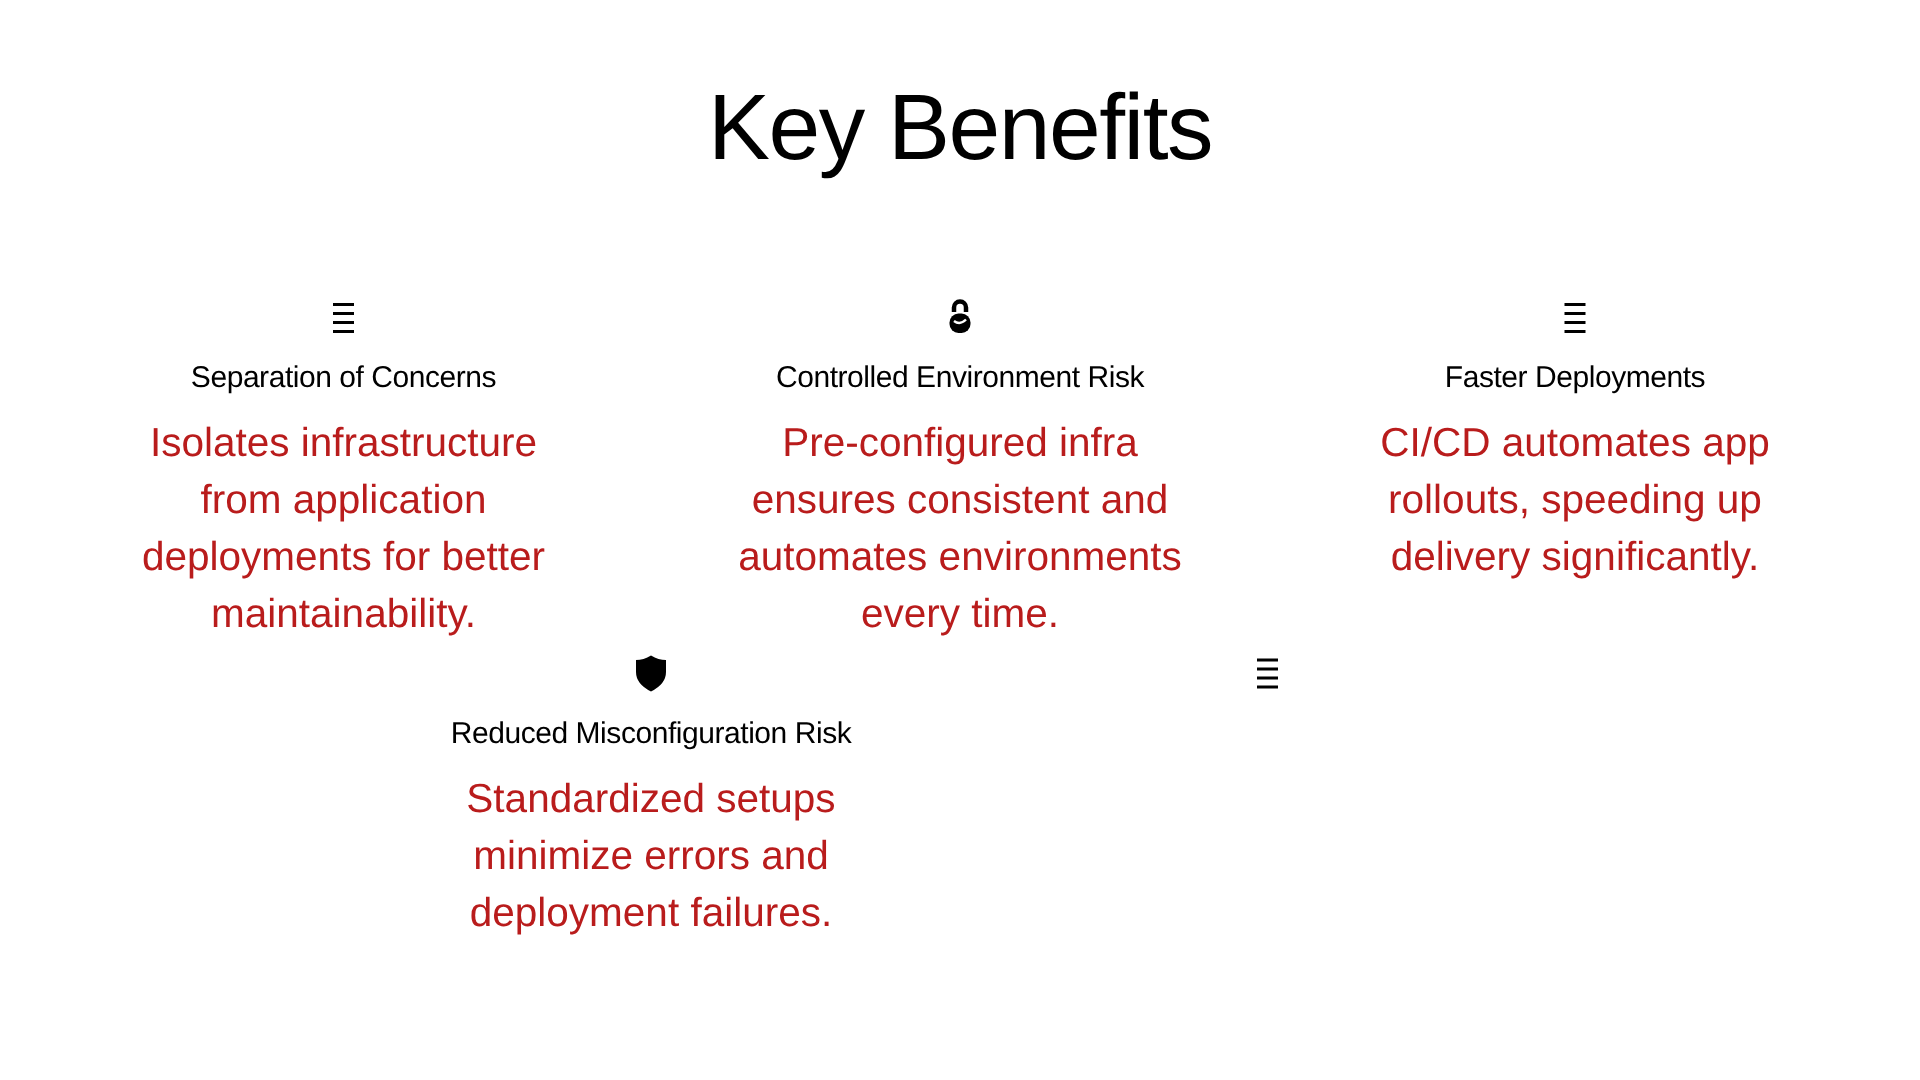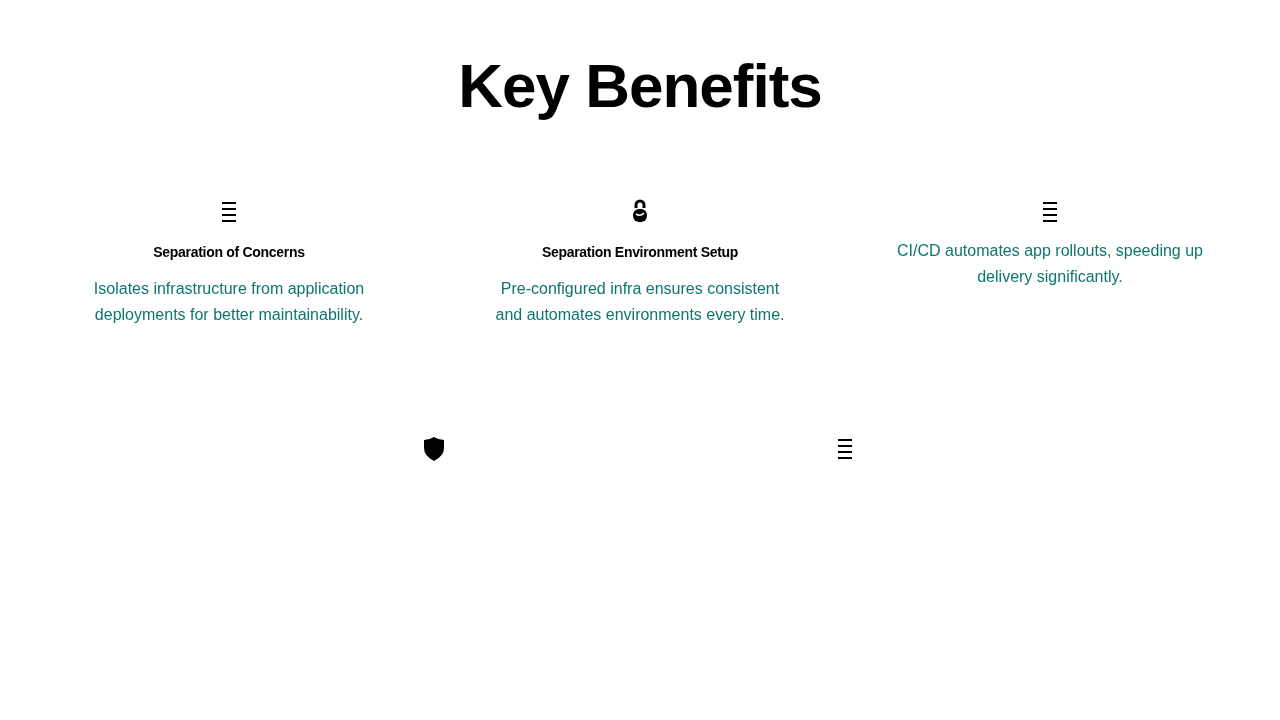--- a/index.html
+++ b/index.html
@@ -3,37 +3,37 @@
   <meta charset="utf-8">
   <style>
     html, body { margin: 0; padding: 0; }
     body {
       width: 1280px; height: 720px; background: #ffffff; color: #000000;
       font-family: "Liberation Sans", "DejaVu Sans", sans-serif;
       position: relative; overflow: hidden;
     }
     .title {
       position: absolute; left: 0; top: 50px; width: 1280px;
-      text-align: center; font-size: 62px; font-weight: 700; letter-spacing: -1px;
+      text-align: center; font-size: 62px; font-weight: 400; letter-spacing: -1px;
       line-height: 72px; margin: 0;
     }
     .card {
       position: absolute; width: 340px; text-align: center;
     }
     .icon {
       height: 28px; display: flex; justify-content: center; align-items: center;
     }
     .icon svg { display: block; }
     .card-title {
-      margin-top: 14px; font-size: 14px; font-weight: 700; letter-spacing: -0.3px;
+      margin-top: 14px; font-size: 20px; font-weight: 400; letter-spacing: -0.3px;
       line-height: 24px;
     }
     .card-desc {
-      margin: 12px auto 0; font-size: 16px; line-height: 26px; font-weight: 400;
-      color: #0f766e;
+      margin: 12px auto 0; font-size: 27px; line-height: 38px; font-weight: 400;
+      color: #b91c1c;
     }
   </style>
 </head>
 <body>
 
 <h1 class="title">Key Benefits</h1>
 
 <div class="card" style="left:59px; top:198px;">
   <div class="icon">
     <svg width="16" height="24" viewBox="0 0 16 24">
@@ -48,42 +48,45 @@
 </div>
 
 <div class="card" style="left:470px; top:198px;">
   <div class="icon">
     <svg width="18" height="26" viewBox="0 0 18 26">
       <path d="M5 9 V6 a4 4 0 0 1 8 0 V9" fill="none" stroke="#000" stroke-width="3"></path>
       <rect x="2" y="10" width="14" height="13" rx="6" fill="#000"></rect>
       <path d="M5 15 q4 3 8 -1" fill="none" stroke="#fff" stroke-width="1.6"></path>
     </svg>
   </div>
-  <div class="card-title">Separation Environment Setup</div>
+  <div class="card-title">Controlled Environment Risk</div>
   <div class="card-desc" style="width:300px;">Pre-configured infra ensures consistent and automates environments every time.</div>
 </div>
 
 <div class="card" style="left:880px; top:198px;">
   <div class="icon">
     <svg width="16" height="24" viewBox="0 0 16 24">
         <rect x="1" y="2" width="14" height="2" fill="#000"></rect>
         <rect x="1" y="8" width="14" height="2" fill="#000"></rect>
         <rect x="1" y="14" width="14" height="2" fill="#000"></rect>
         <rect x="1" y="20" width="14" height="2" fill="#000"></rect>
       </svg>
   </div>
+  <div class="card-title">Faster Deployments</div>
   <div class="card-desc" style="width:320px;">CI/CD automates app rollouts, speeding up delivery significantly.</div>
 </div>
 
 <div class="card" style="left:264px; top:435px;">
   <div class="icon">
     <svg width="22" height="26" viewBox="0 0 22 26">
       <path d="M11 1 Q6 4 1 4 V12 Q1 20 11 25 Q21 20 21 12 V4 Q16 4 11 1 Z" fill="#000"></path>
     </svg>
   </div>
+  <div class="card-title">Reduced Misconfiguration Risk</div>
+  <div class="card-desc" style="width:320px;">Standardized setups minimize errors and deployment failures.</div>
 </div>
 
 <div class="card" style="left:675px; top:435px;">
   <div class="icon">
     <svg width="16" height="24" viewBox="0 0 16 24">
         <rect x="1" y="2" width="14" height="2" fill="#000"></rect>
         <rect x="1" y="8" width="14" height="2" fill="#000"></rect>
         <rect x="1" y="14" width="14" height="2" fill="#000"></rect>
         <rect x="1" y="20" width="14" height="2" fill="#000"></rect>
       </svg>

